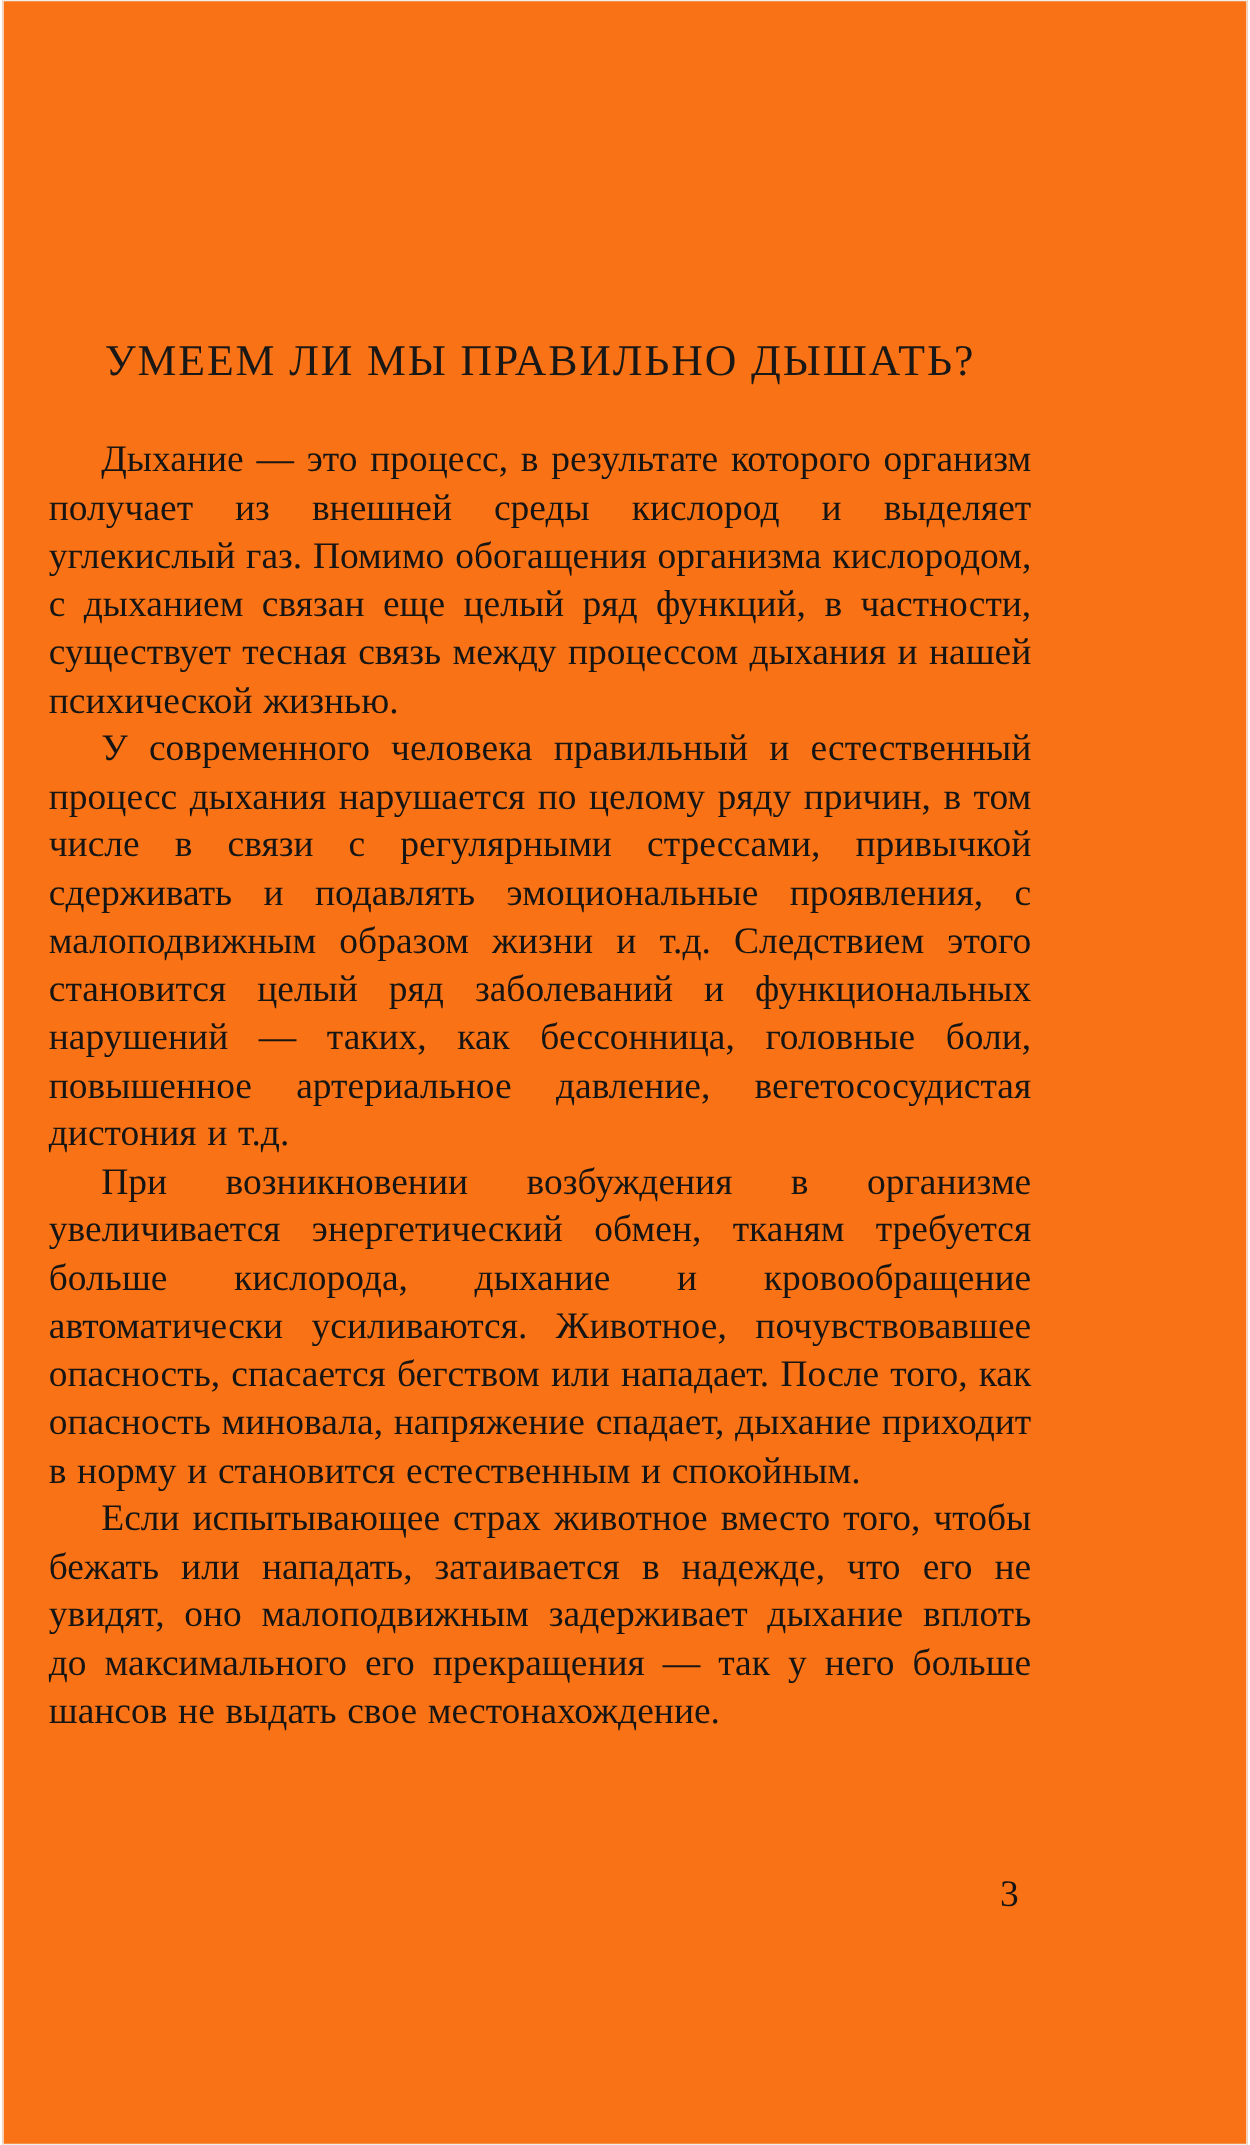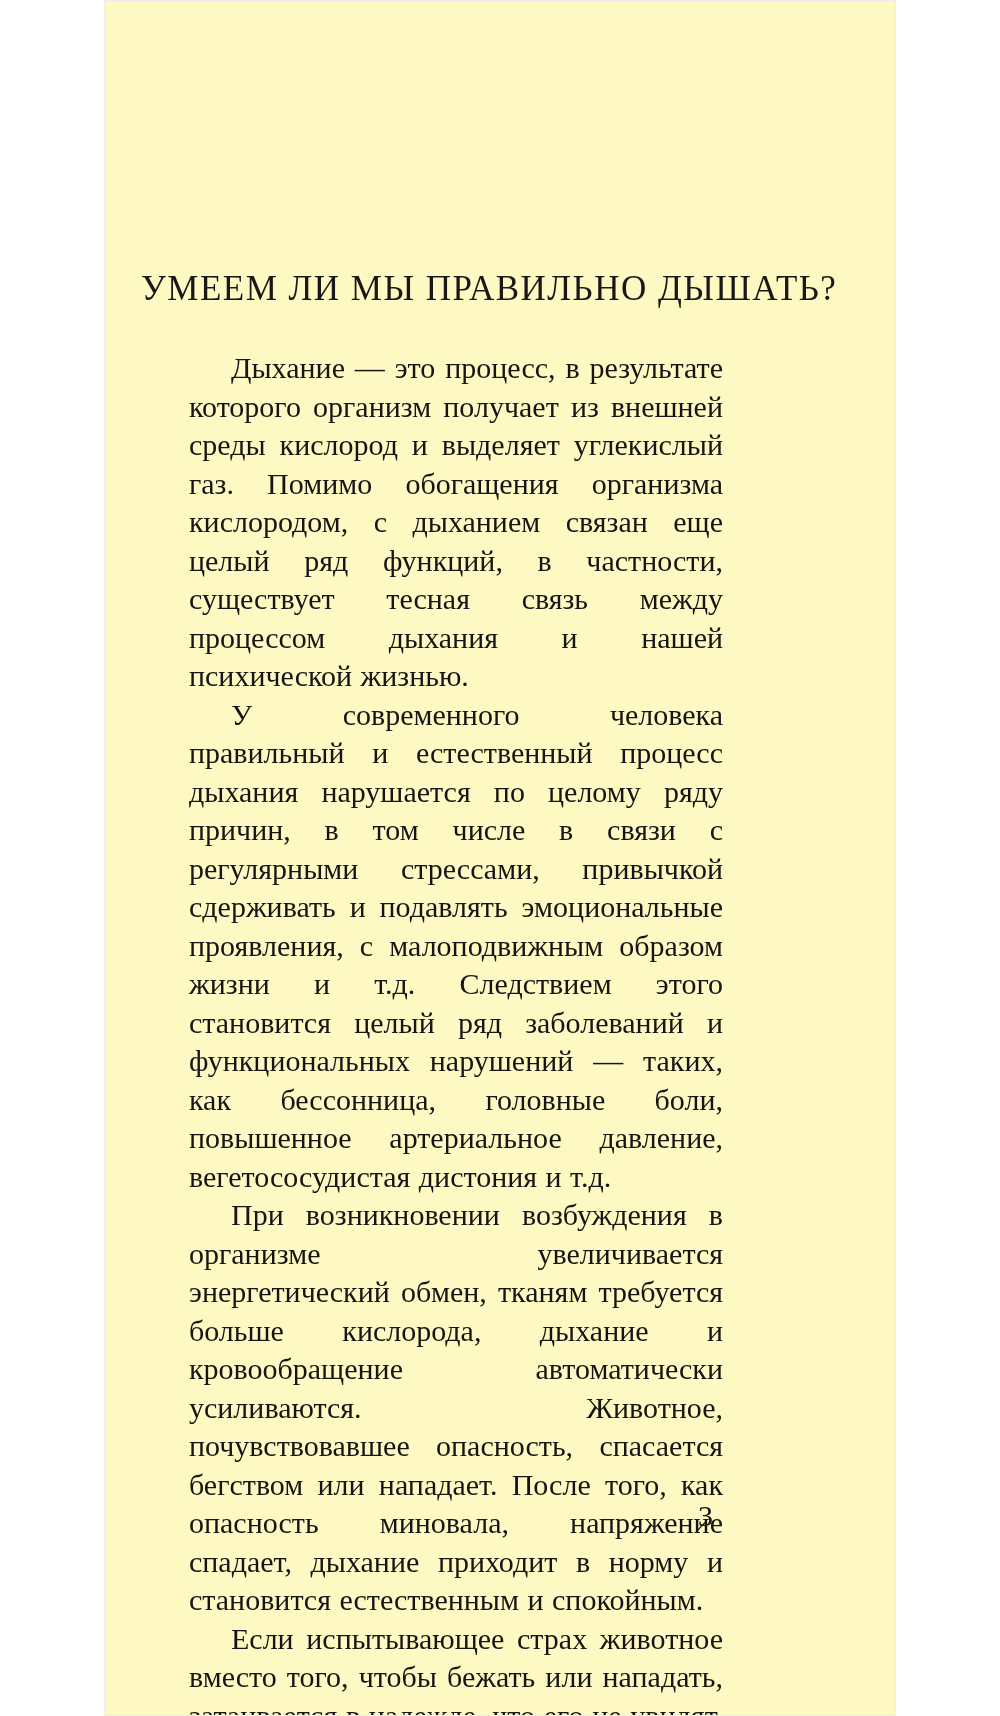--- a/index.html
+++ b/index.html
@@ -3,24 +3,24 @@
 <meta charset="utf-8">
 <style>
   * { margin: 0; padding: 0; box-sizing: border-box; }
 
   html, body {
     background: #ffffff;
   }
 
   .page {
     position: relative;
-    width: 792px;
+    width: 996px;
     height: 1716px;
     margin: 0 auto;
-    background: #fef9c3;
+    background: #f97316;
     border: 1px solid #f0eeec;
     overflow: hidden;
     font-family: "Liberation Serif", "DejaVu Serif", serif;
     color: #171513;
   }
 
   .text-block {
     padding: 268px 172px 0 36px; 
   }
 
@@ -35,21 +35,20 @@
   }
 
   .body-text p {
     font-size: 30px;
     line-height: 38.5px;
     text-align: justify;
     text-indent: 42px;
     color: #171513;
     hyphens: auto;
     word-spacing: 1px;
-    margin-left: 48px;
   }
 
   .page-number {
     position: absolute;
     right: 182px;
     bottom: 182px;
     font-size: 30px;
     color: #171513;
   }
 </style>

